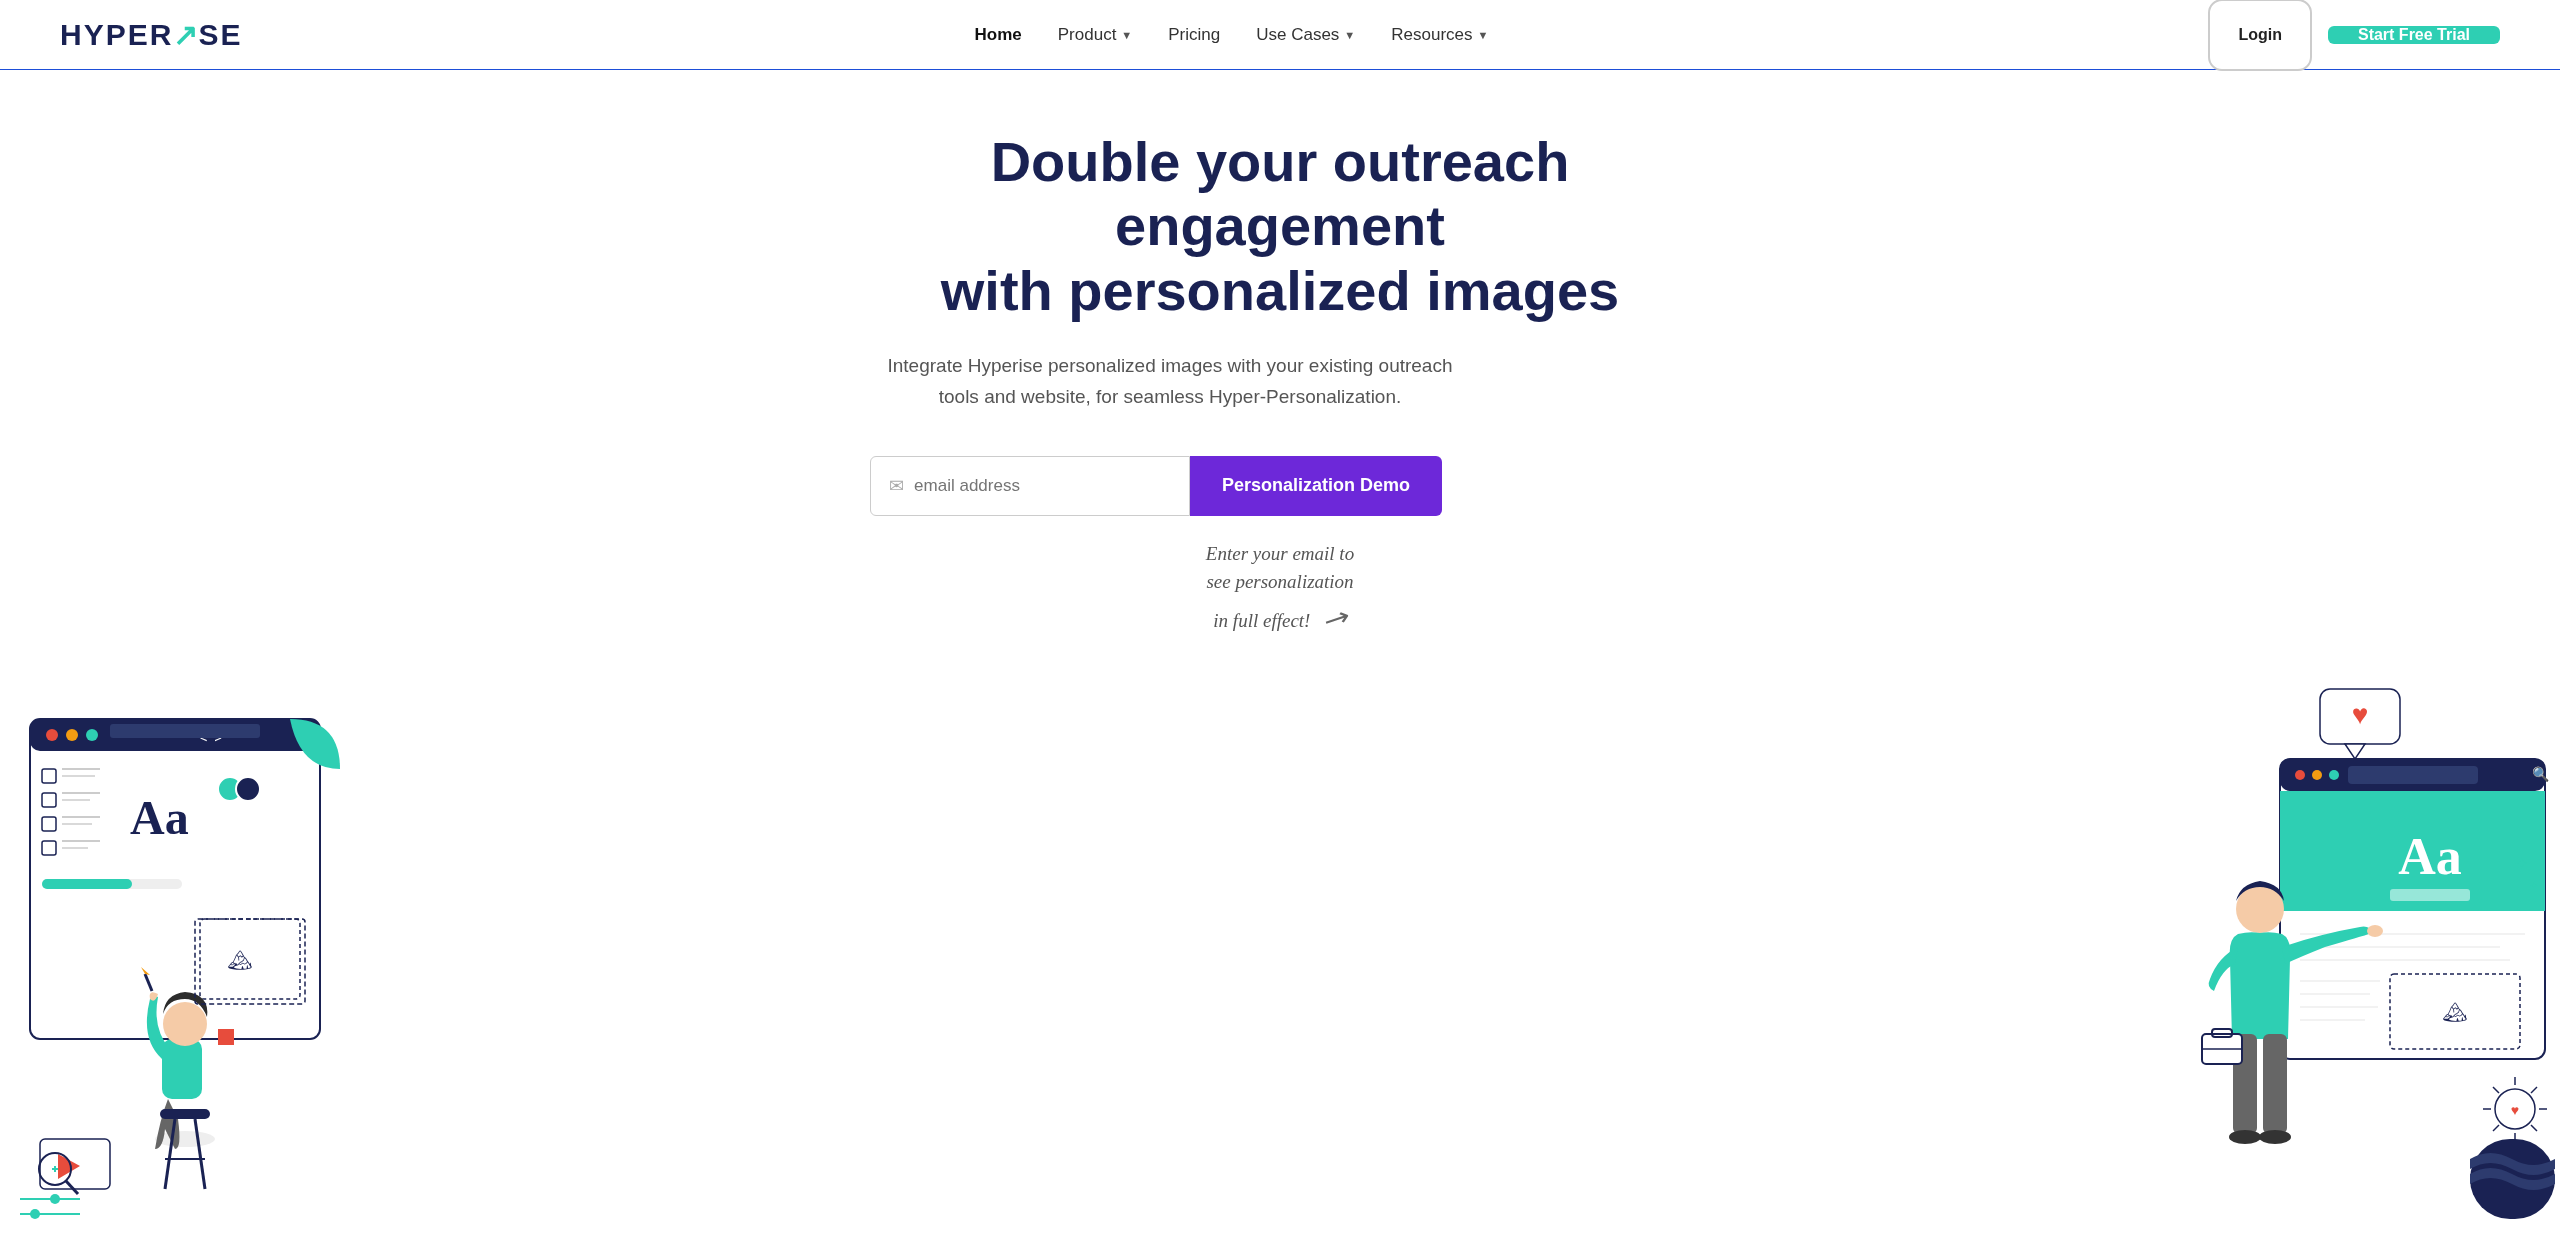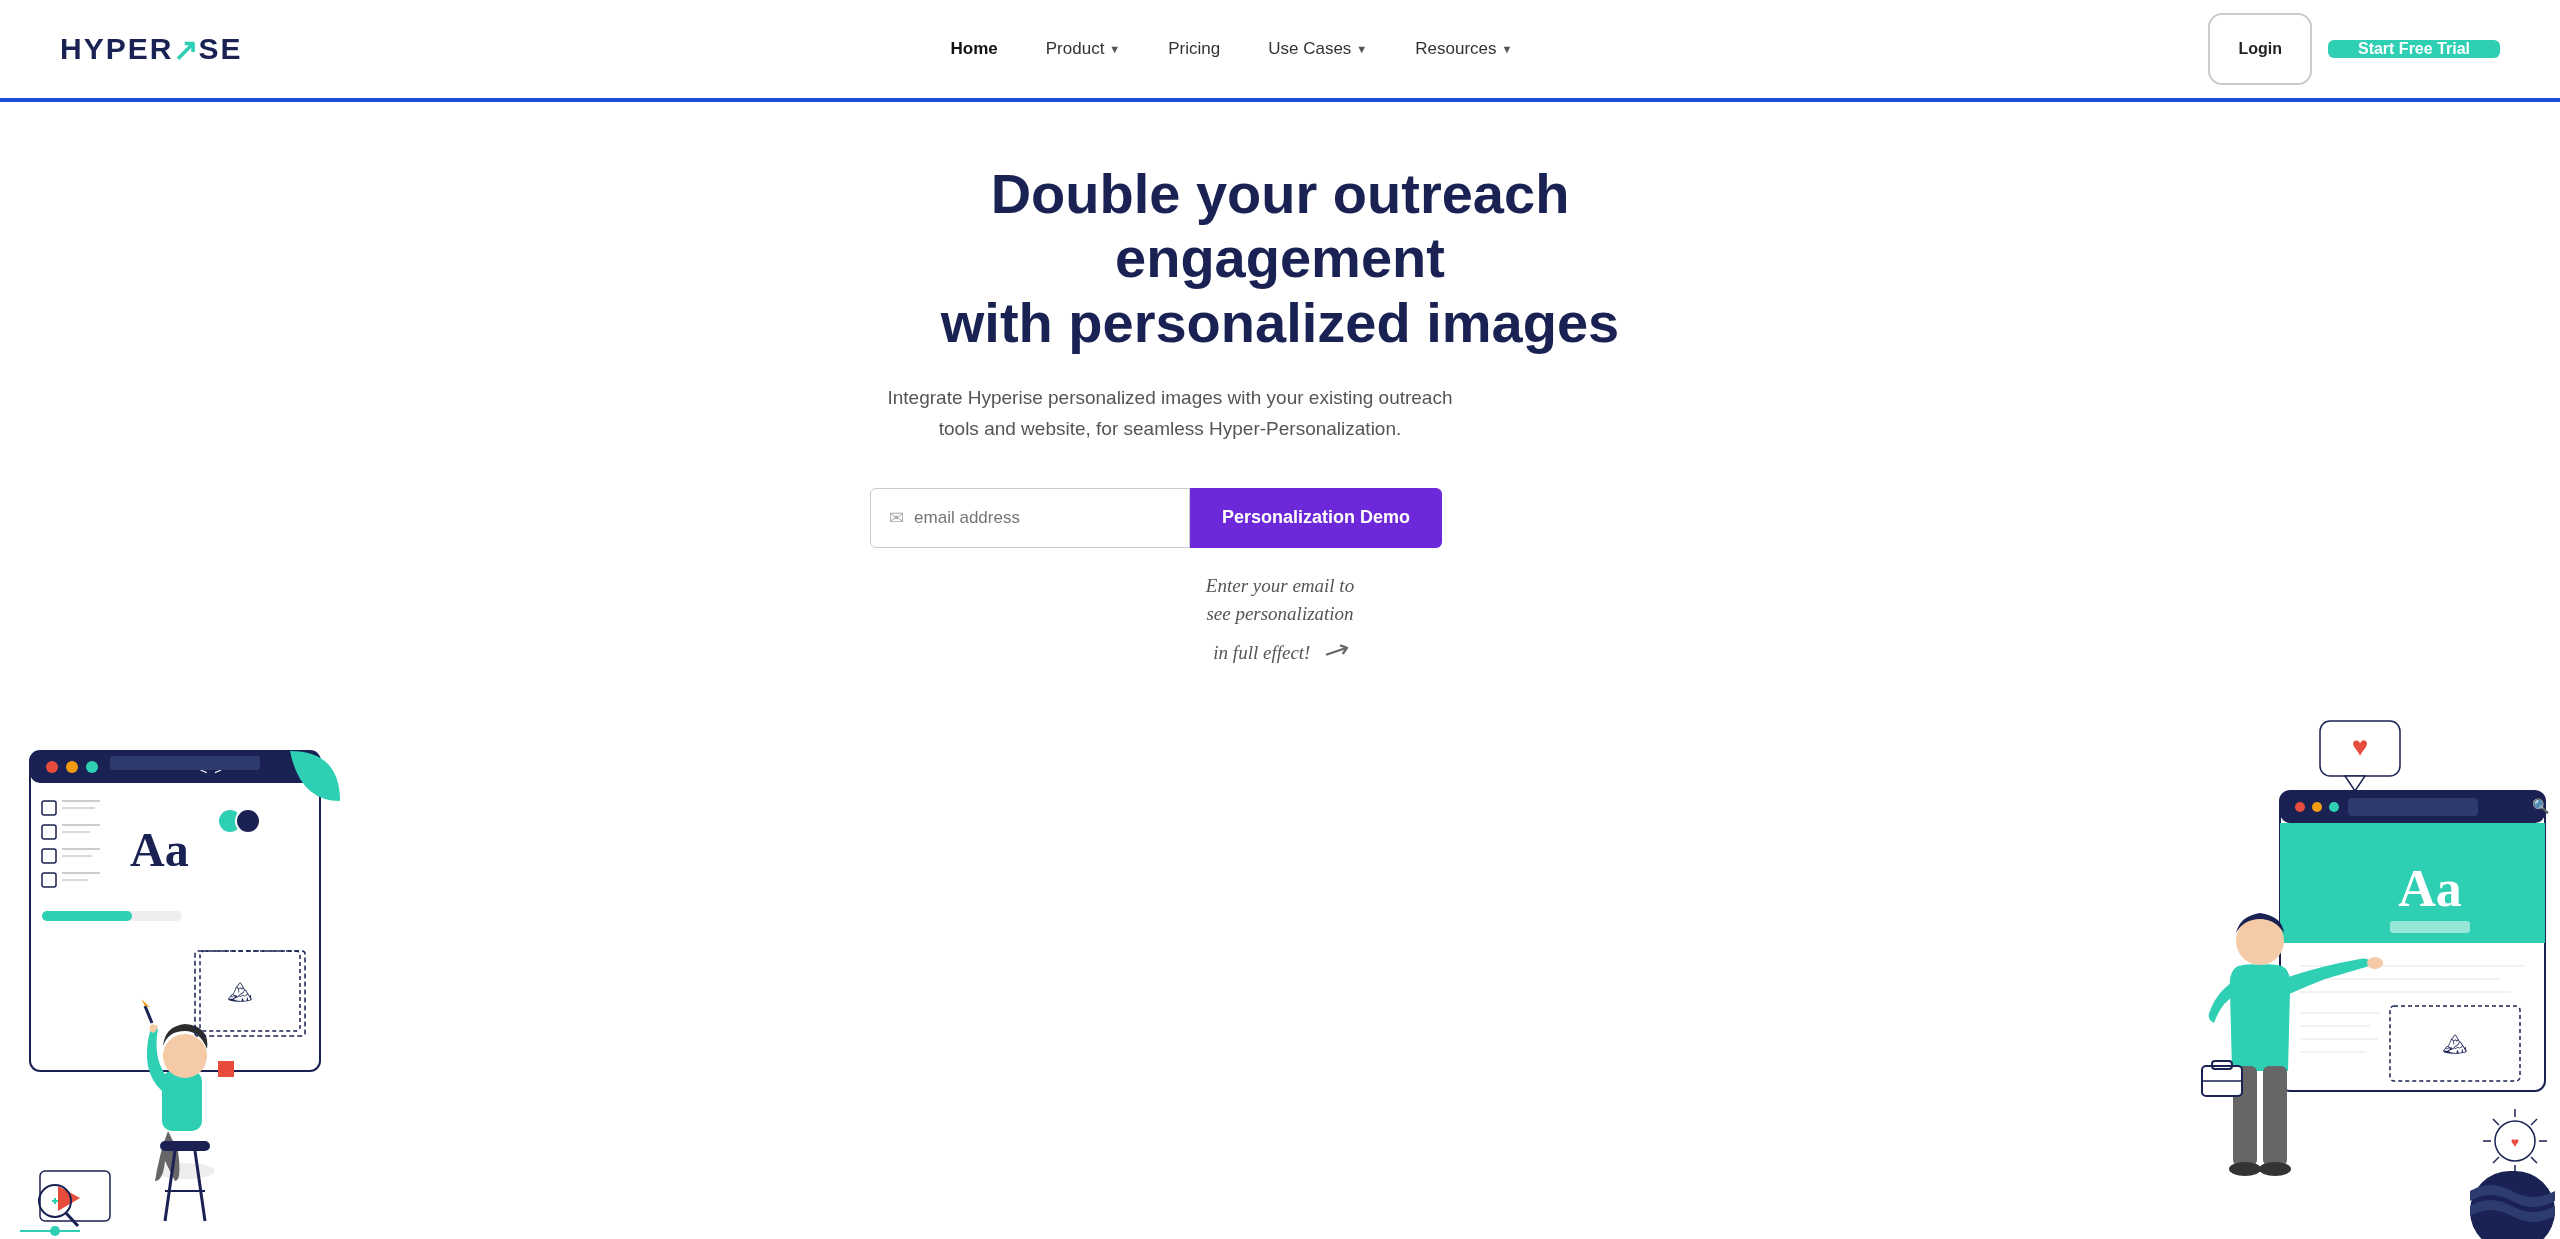--- a/index.html
+++ b/index.html
@@ -4,28 +4,28 @@
   <style>
     * { margin: 0; padding: 0; box-sizing: border-box; }
     body { font-family: 'Segoe UI', Arial, sans-serif; background: #fff; min-height: 100vh; overflow-x: hidden; }
 
     
     nav {
       display: flex;
       align-items: center;
       justify-content: space-between;
       padding: 0 60px;
-      height: 102px;
-      border-bottom: 4px solid #1d4ed8;
+      height: 70px;
+      border-bottom: 1px solid #1d4ed8;
       background: #fff;
     }
     .nav-links {
       display: flex;
       align-items: center;
-      gap: 48px;
+      gap: 36px;
       list-style: none;
       margin-left: 12px;
     }
     .nav-links li a {
       text-decoration: none;
       color: #333;
       font-size: 17px;
       font-weight: 500;
       display: flex;
       align-items: center;

